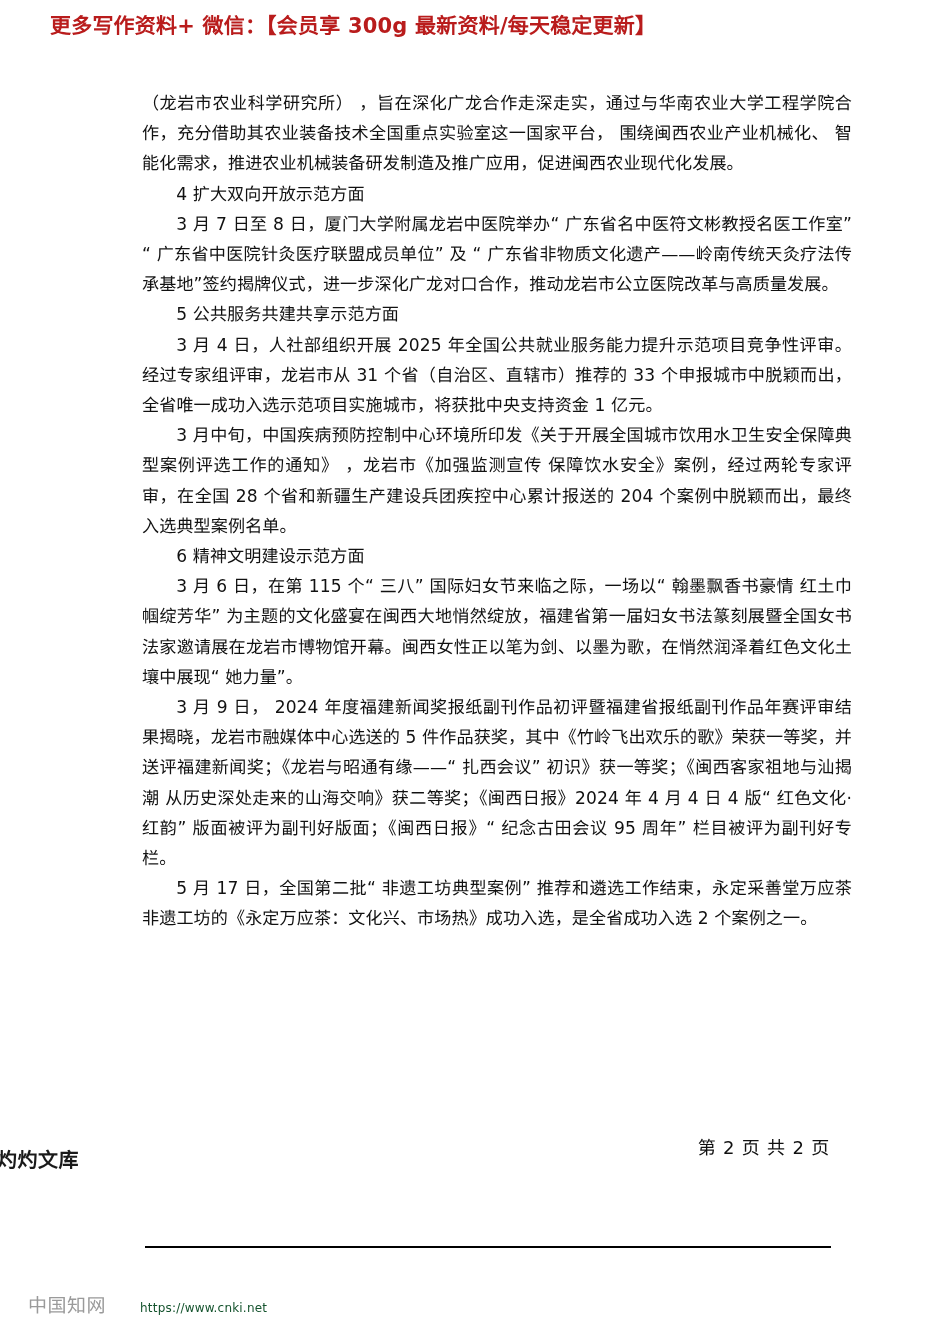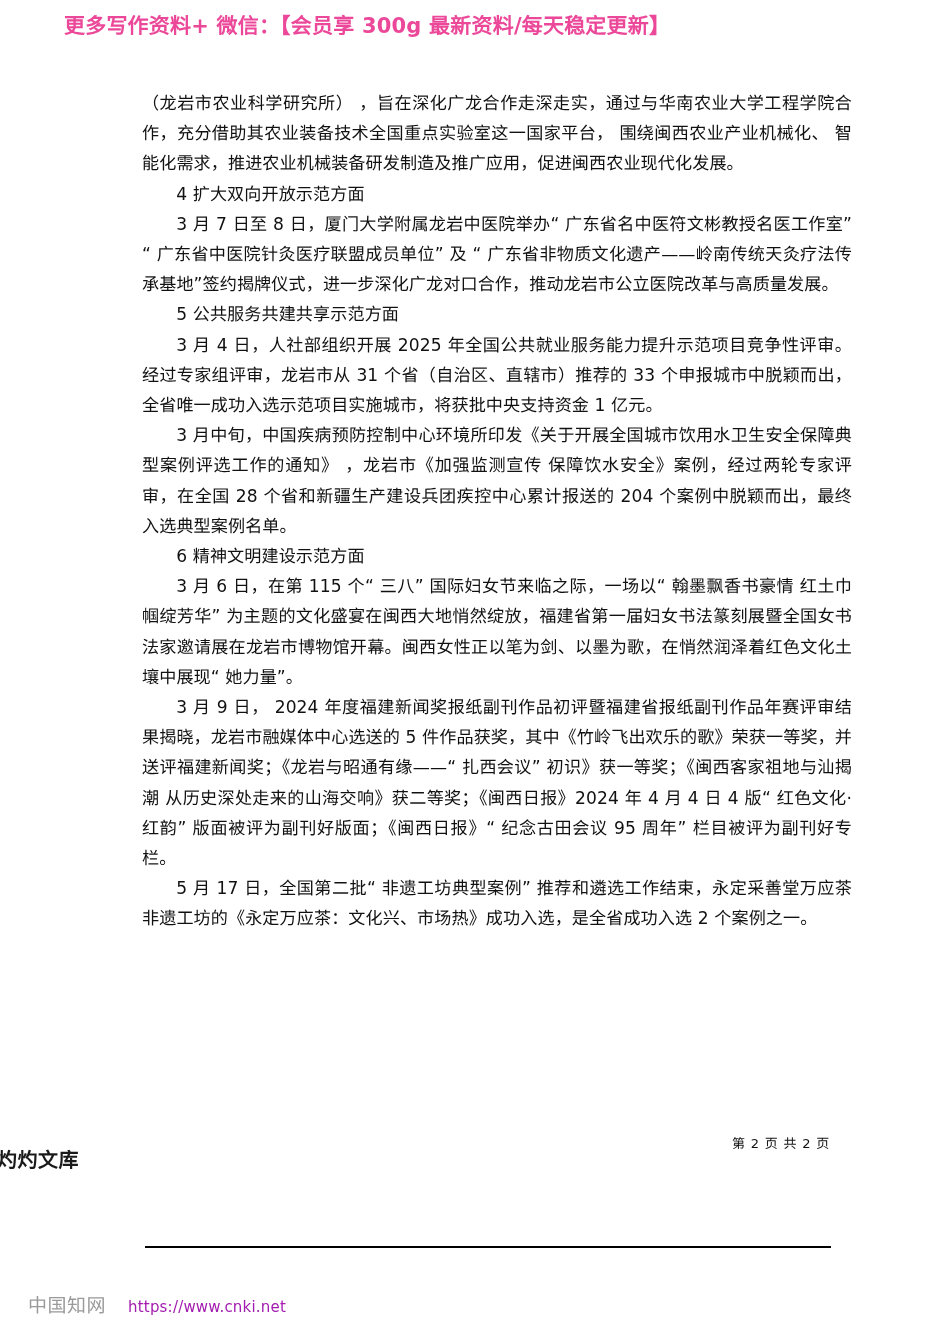--- a/index.html
+++ b/index.html
@@ -16,26 +16,26 @@
     position: relative;
     width: 950px;
     height: 1344px;
     background: #ffffff;
     overflow: hidden;
   }
 
   
   .promo-banner {
     position: absolute;
-    left: 64px;
+    left: 50px;
     top: 13px;
     width: 800px;
     font-size: 21px;
     font-weight: bold;
-    color: #ec4899;
+    color: #b91c1c;
     letter-spacing: 0.2px;
     white-space: nowrap;
     line-height: 1.3;
   }
 
   
   .body-block {
     position: absolute;
     left: 122px;
     top: 88px;
@@ -56,21 +56,21 @@
   }
   .para.heading {
     text-indent: 2em;
   }
 
   
   .page-number {
     position: absolute;
     right: 120px;
     top: 1133px;
-    font-size: 13px;
+    font-size: 18px;
     color: #111111;
     letter-spacing: 0.8px;
     white-space: nowrap;
   }
 
   
   .watermark {
     position: absolute;
     left: -3px;
     top: 1144px;
@@ -91,31 +91,31 @@
     border-top: 2px solid #000000;
   }
 
   
   .cnki {
     position: absolute;
     left: 28px;
     top: 1290px;
     display: flex;
     align-items: baseline;
-    gap: 22px;
+    gap: 34px;
     white-space: nowrap;
   }
   .cnki-name {
     font-size: 19px;
     color: #9a9a9a;
     letter-spacing: 0.5px;
   }
   .cnki-url {
-    font-size: 15px;
-    color: #a21caf;
+    font-size: 12px;
+    color: #14532d;
     letter-spacing: 0.2px;
   }
 </style>
 </head>
 <body>
 
 <div id="page">
 
   <div class="promo-banner">更多写作资料+ 微信：【会员享 300g 最新资料/每天稳定更新】</div>
 

